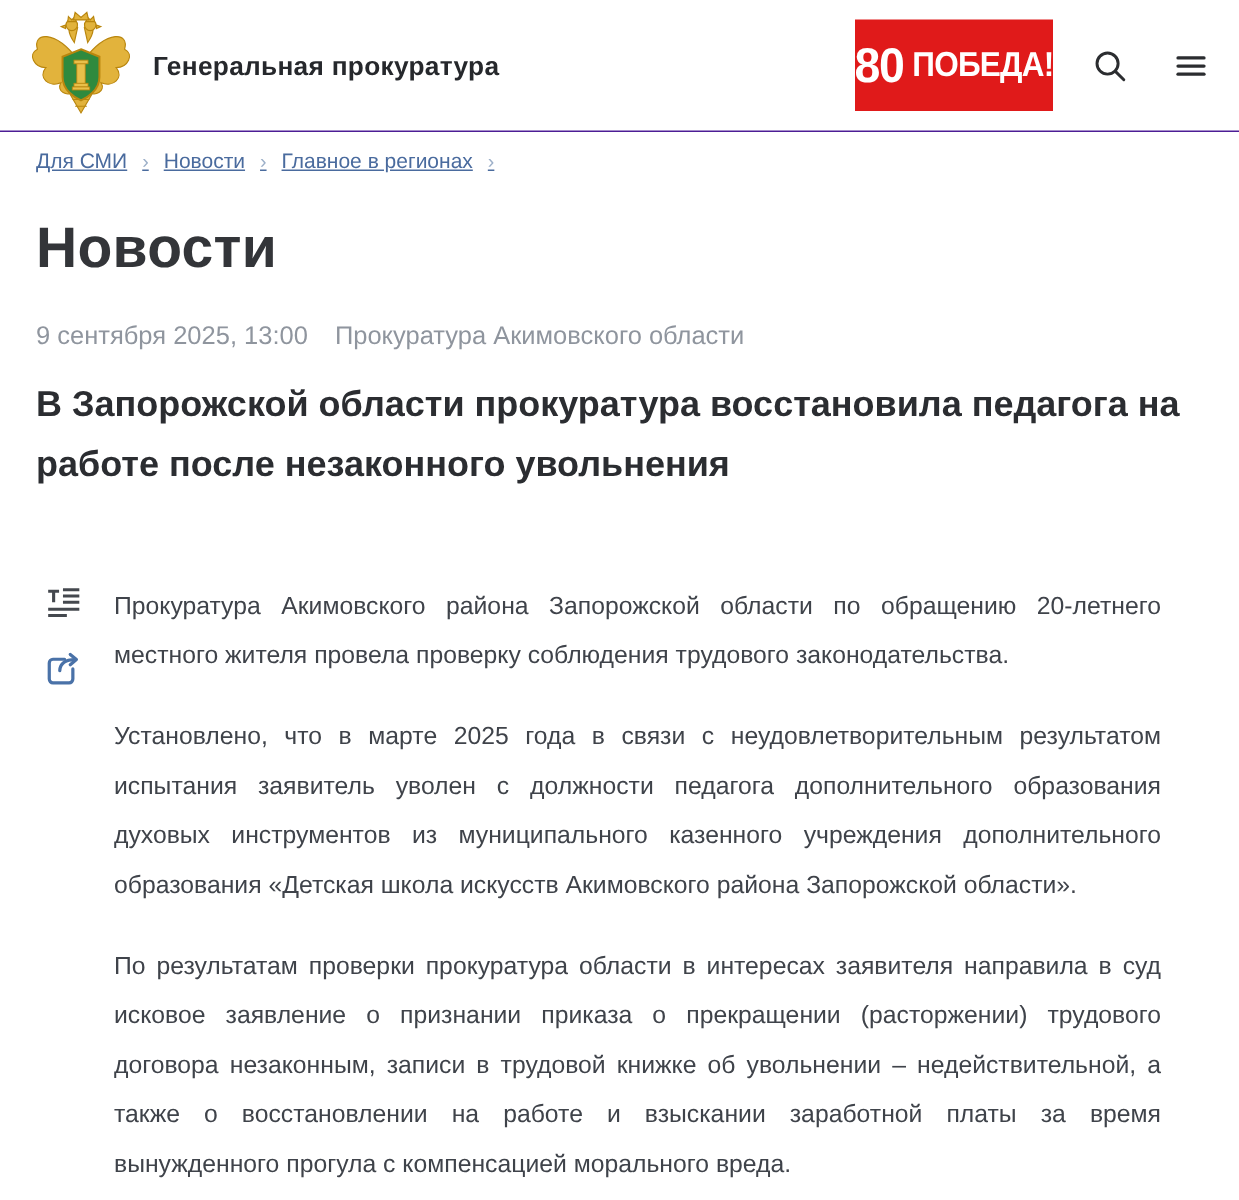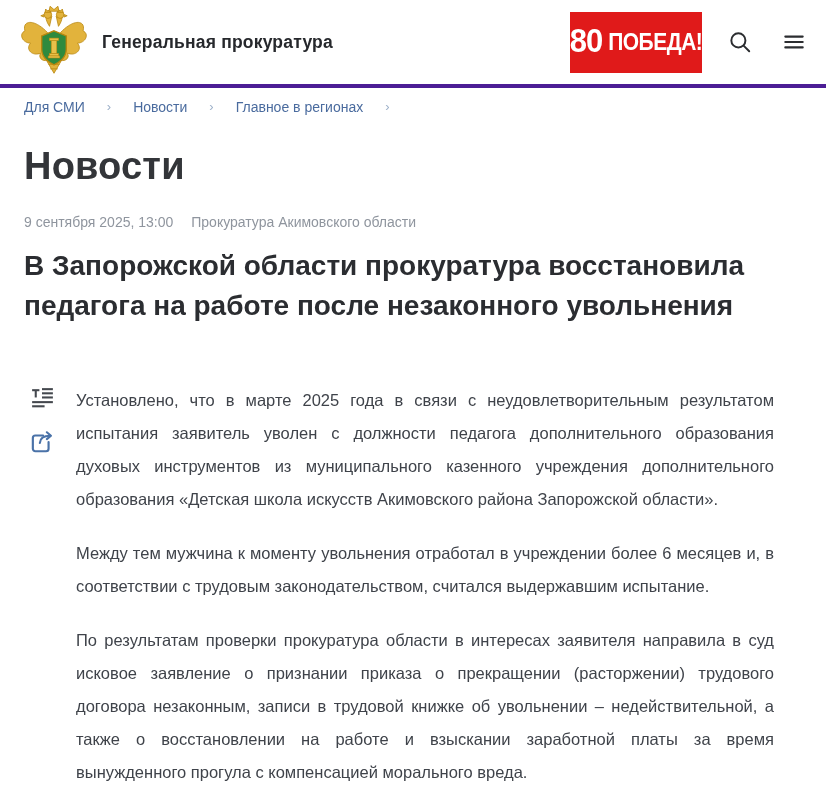--- a/index.html
+++ b/index.html
@@ -10,21 +10,21 @@
     overflow: hidden;
     color: #3f434a;
   }
 
   
   .site-header {
     height: 88px;
     display: flex;
     align-items: center;
     padding: 0 16px 0 18px;
-    border-bottom: 4px solid #4c1d95;
+    border-bottom: 1px solid #4c1d95;
     background: #fff;
   }
   .logo-block { display: flex; align-items: center; gap: 12px; }
   .emblem { width: 72px; height: 76px; flex: 0 0 auto; }
   .org-title {
     font-size: 17.5px;
     font-weight: 700;
     line-height: 26px;
     color: #26282c;
     letter-spacing: 0.2px;
@@ -69,22 +69,23 @@
     justify-content: center;
     width: 32px; height: 32px;
   }
 
   
   .breadcrumb {
     padding: 11px 24px 0 24px;
     font-size: 14px;
     color: #4a6b9e;
     display: flex;
-    align-items: flex-start;
-    gap: 22px;
+    align-items: flex-end;
+    gap: 10px;
+    text-decoration: underline;
   }
   .breadcrumb a {
     color: #4a6b9e;
     text-decoration: none;
     cursor: pointer;
   }
   .breadcrumb .sep {
     color: #9db0c9;
     font-size: 13px;
   }
@@ -92,28 +93,28 @@
   
   .page-title {
     margin: 30px 24px 0 24px;
     font-size: 38px;
     font-weight: 700;
     color: #333539;
     letter-spacing: 0.2px;
   }
   .article-meta {
     margin: 26px 24px 0 24px;
-    font-size: 14px;
+    font-size: 17px;
     color: #8f959e;
     display: flex;
     gap: 18px;
   }
   .article-title {
     margin: 16px 16px 0 24px;
-    font-size: 28px;
+    font-size: 24px;
     line-height: 40px;
     font-weight: 700;
     color: #2b2d31;
     max-width: 790px;
   }
 
   
   .article-layout {
     display: flex;
     margin-top: 58px;
@@ -243,18 +244,18 @@
       <button class="tool-btn" aria-label="share">
         <svg width="29" height="29" viewBox="0 0 26 26" fill="none" stroke="#4a72a8" stroke-width="2" stroke-linecap="round" stroke-linejoin="round">
           <path d="M14 6.5 H6.8 A2.3 2.3 0 0 0 4.5 8.8 v10 a2.3 2.3 0 0 0 2.3 2.3 h10 a2.3 2.3 0 0 0 2.3 -2.3 V12.5"></path>
           <path d="M11 13.5 c0.3 -5 4 -6.8 9.5 -6.8"></path>
           <path d="M17.5 3.5 l3.8 3.2 -3.8 3.2"></path>
         </svg>
       </button>
     </div>
 
     <div class="article-body">
+      <p>Прокуратура Акимовского района Запорожской области по обращению 20-летнего местного жителя провела проверку соблюдения трудового законодательства.</p>
       <p>Установлено, что в марте 2025 года в связи с неудовлетворительным результатом испытания заявитель уволен с должности педагога дополнительного образования духовых инструментов из муниципального казенного учреждения дополнительного образования «Детская школа искусств Акимовского района Запорожской области».</p>
-      <p>Между тем мужчина к моменту увольнения отработал в учреждении более 6 месяцев и, в соответствии с трудовым законодательством, считался выдержавшим испытание.</p>
       <p>По результатам проверки прокуратура области в интересах заявителя направила в суд исковое заявление о признании приказа о прекращении (расторжении) трудового договора незаконным, записи в трудовой книжке об увольнении – недействительной, а также о восстановлении на работе и взыскании заработной платы за время вынужденного прогула с компенсацией морального вреда.</p>
     </div>
   </div>
 </main>
 
 </body></html>

